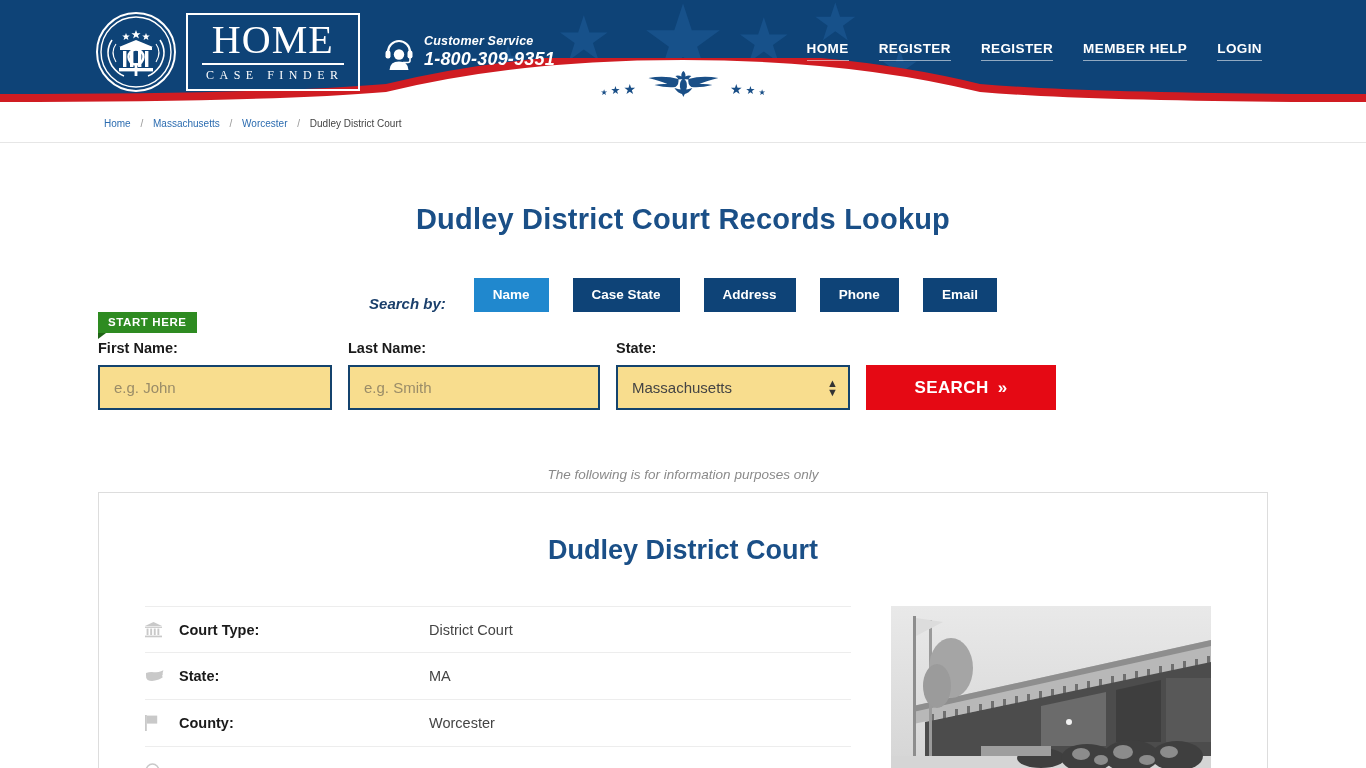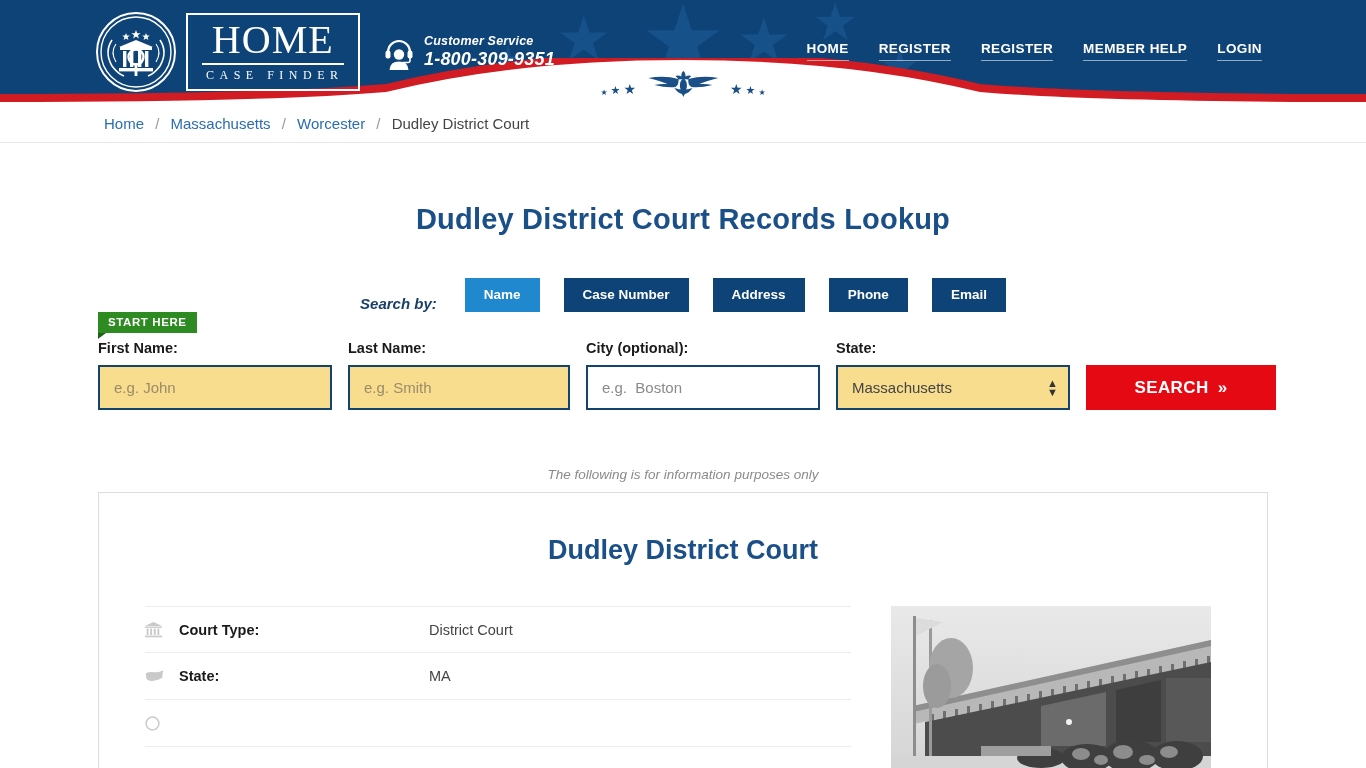--- a/index.html
+++ b/index.html
@@ -94,21 +94,21 @@
     display: flex; align-items: flex-end; gap: 3px;
     color: #1a4f87; padding-bottom: 1px;
   }
 
   
   .crumb-bar {
     width: 1366px; height: 39px;
     border-bottom: 1px solid #e6e6e6;
     display: flex; align-items: center;
   }
-  .crumb { margin-left: 104px; font-size: 15px; color: #555; }
+  .crumb { margin-left: 104px; font-size: 10px; color: #555; }
   .crumb a { color: #2c6cb0; text-decoration: none; }
   .crumb .sep { color: #999; margin: 0 7px; }
   .crumb .cur { color: #444; }
 
   
   .page-title {
     text-align: center;
     color: #1a4f87;
     font-size: 29px; font-weight: bold;
     letter-spacing: .2px;
@@ -161,21 +161,21 @@
     font-size: 15px;
     padding: 0 14px;
     color: #444;
     font-family: "Liberation Sans", sans-serif;
     outline: none;
   }
   .field input::placeholder { color: #8a8a8a; }
   .field.yellow input, .field.yellow select { background: #f8dd8e; }
   .field.yellow input::placeholder { color: #9a8c68; }
   .f-first input { width: 234px; }
-  .f-last  input { width: 222px; }
+  .f-last  input { width: 252px; }
   .f-city  input { width: 234px; background: #ffffff; }
   .f-state select {
     width: 234px; background: #f8dd8e;
     -webkit-appearance: none; appearance: none;
     padding-right: 30px;
   }
   .sel-wrap { position: relative; }
   .sel-chev {
     position: absolute; right: 12px; top: 50%;
     transform: translateY(-50%);
@@ -341,43 +341,39 @@
     <span class="sep">/</span>
     <span class="cur">Dudley District Court</span>
   </div>
 </div>
 
 <h1 class="page-title">Dudley District Court Records Lookup</h1>
 
 <div class="tabs-row">
   <span class="searchby">Search by:</span>
   <button class="tab active">Name</button>
-  <button class="tab">Case Number</button>
+  <button class="tab">Case State</button>
   <button class="tab">Address</button>
   <button class="tab">Phone</button>
   <button class="tab">Email</button>
 </div>
 
 <div class="start-here">START HERE</div>
 
 <div class="form-row">
   <div class="field yellow f-first">
     <label>First Name:</label>
     <input type="text" placeholder="e.g. John" style="">
   </div>
 
   <div class="field yellow f-last">
     <label>Last Name:</label>
     <input type="text" placeholder="e.g. Smith" style="">
   </div>
 
-  <div class="field f-city">
-    <label>City (optional):</label>
-    <input type="text" placeholder="e.g.  Boston" style="">
-  </div>
 
   <div class="field f-state">
     <label>State:</label>
     <div class="sel-wrap">
       <select>
         <option>Massachusetts</option>
       </select>
       <span class="sel-chev">▲<br>▼</span>
     </div>
   </div>
@@ -415,20 +411,30 @@
       <div class="info-row">
         <span class="info-icon">
           <svg width="19" height="13" viewBox="0 0 19 13">
             <path d="M1 3 Q5 1.6 9 2.2 Q13 2.8 16 1.2 L18.4 0.2 L17.6 3.2 Q18.4 4.4 17.2 5.2 L17.6 7.4 Q14 9.6 10 10.6 Q6 11.6 2.6 10 Q0.6 8 1 5 Z" fill="#c9c9c9"></path>
           </svg>
         </span>
         <span class="info-label">State:</span>
         <span class="info-value">MA</span>
       </div>
 
+      <div class="info-row">
+        <span class="info-icon">
+          <svg width="14" height="16" viewBox="0 0 14 16">
+            <rect x="0" y="0" width="1.8" height="16" fill="#c9c9c9"></rect>
+            <rect x="1.8" y="0.6" width="10.4" height="8" fill="#c9c9c9"></rect>
+          </svg>
+        </span>
+        <span class="info-label">County:</span>
+        <span class="info-value">Worcester</span>
+      </div>
 
       <div class="info-row">
         <span class="info-icon">
           <svg width="15" height="15" viewBox="0 0 15 15">
             <circle cx="7.5" cy="7.5" r="6.4" fill="none" stroke="#c9c9c9" stroke-width="1.5"></circle>
           </svg>
         </span>
       </div>
     </div>
 

